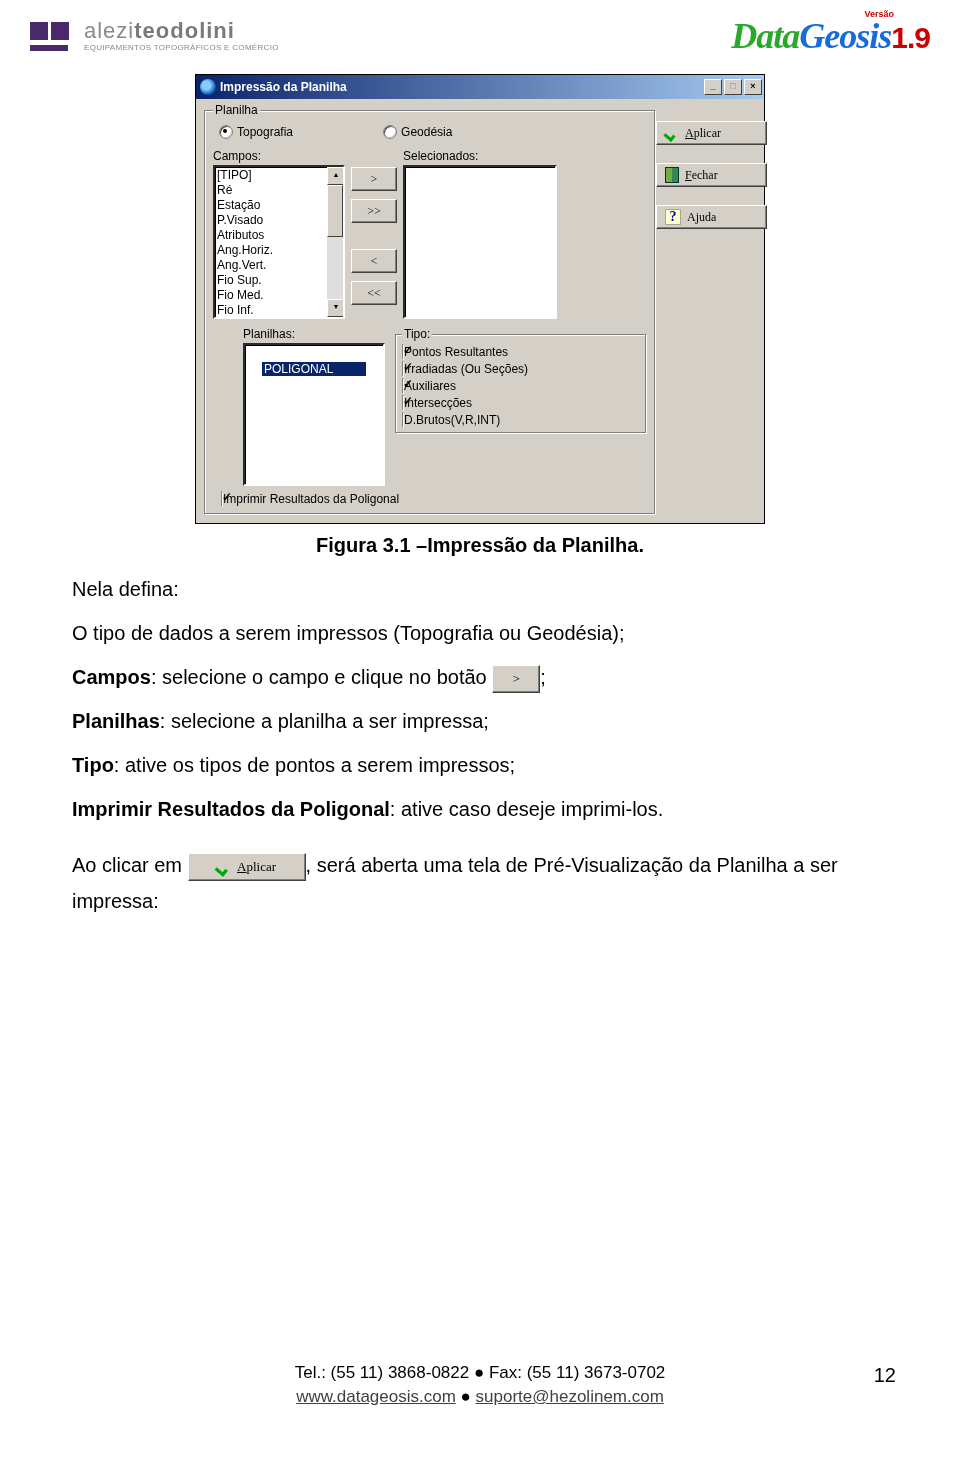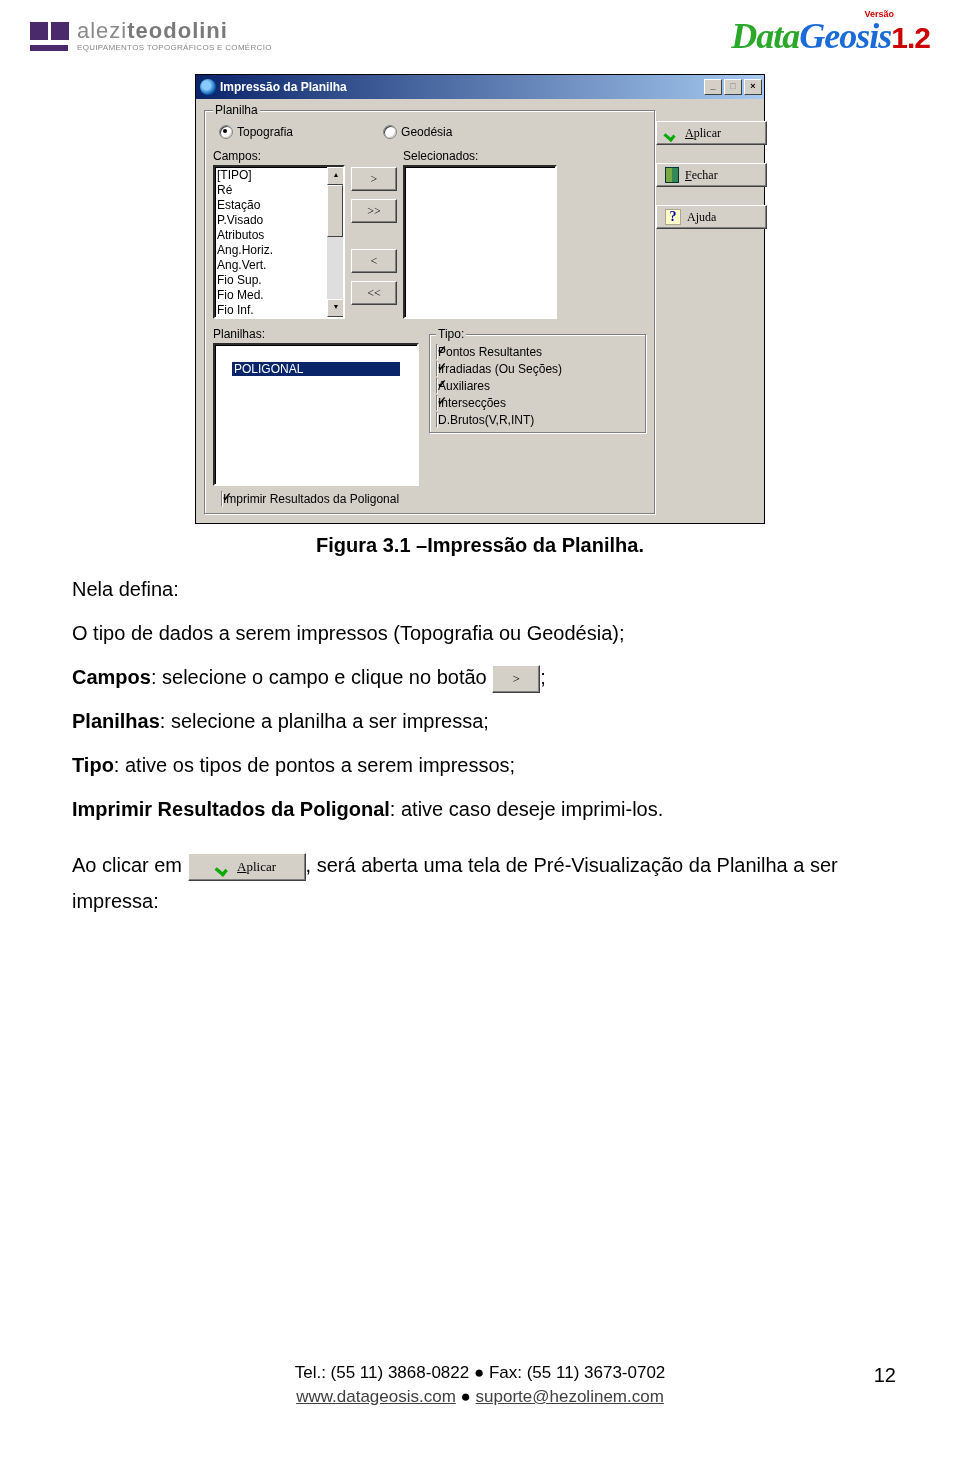--- a/index.html
+++ b/index.html
@@ -40,20 +40,21 @@
   .logo-left-sq .bar {
     width: 38px;
     height: 6px;
     background: #4a2a6a;
     margin-top: 2px;
   }
   .logo-left-txt {
     display: flex;
     flex-direction: column;
     line-height: 1;
+    margin-left: 7px;
   }
   .logo-left-txt .t1 {
     font-size: 22px;
     color: #8a8a8a;
     font-weight: 300;
     letter-spacing: 1px;
   }
   .logo-left-txt .t1 b {
     color: #7a7a7a;
     font-weight: 700;
@@ -271,21 +272,22 @@
   }
   .winbtn.side { width: 95px; justify-content: flex-start; padding-left: 8px;}
   .winbtn .u { text-decoration: underline; }
 
   .bottom-row {
     display: flex;
     gap: 10px;
     margin-top: 8px;
   }
   .planilhas-box {
-    width: 206px;
+    width: 142px;
+    margin-left: 30px;
   }
   .planilhas-list {
     background: #fff;
     border: 2px inset #d4d0c8;
     border-color: #808080 #fff #fff #808080;
     box-shadow: inset 1px 1px 0 #000;
     height: 105px;
     padding: 17px;
   }
   .planilhas-list .item.selected {
@@ -431,21 +433,21 @@
             <div class="bar"></div>
           </div>
       </div>
       <div class="logo-left-txt">
         <span class="t1"><span>alezi</span><b>teodolini</b></span>
         <span class="t2">EQUIPAMENTOS TOPOGRÁFICOS E COMÉRCIO</span>
       </div>
     </div>
     <div class="logo-right">
       <span class="v">Versão</span>
-      <span class="d">Data</span><span class="a">Geosis</span><span class="n">1.2</span>
+      <span class="d">Data</span><span class="a">Geosis</span><span class="n">1.9</span>
     </div>
   </div>
 
   <div class="dialog-wrap">
     <div class="dialog">
       <div class="titlebar">
         <div class="tb-icon"></div>
         <div class="tb-title">Impressão da Planilha</div>
         <div class="tb-btns">
           <div class="tb-btn">_</div>

